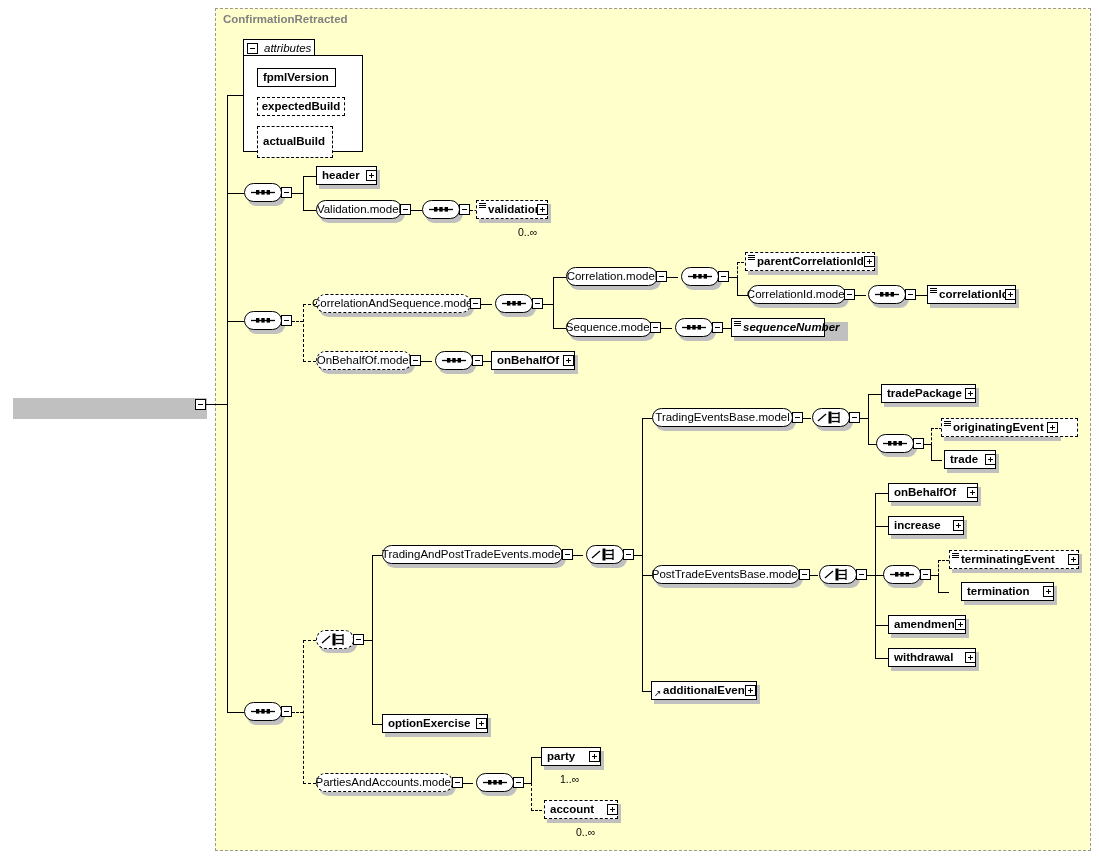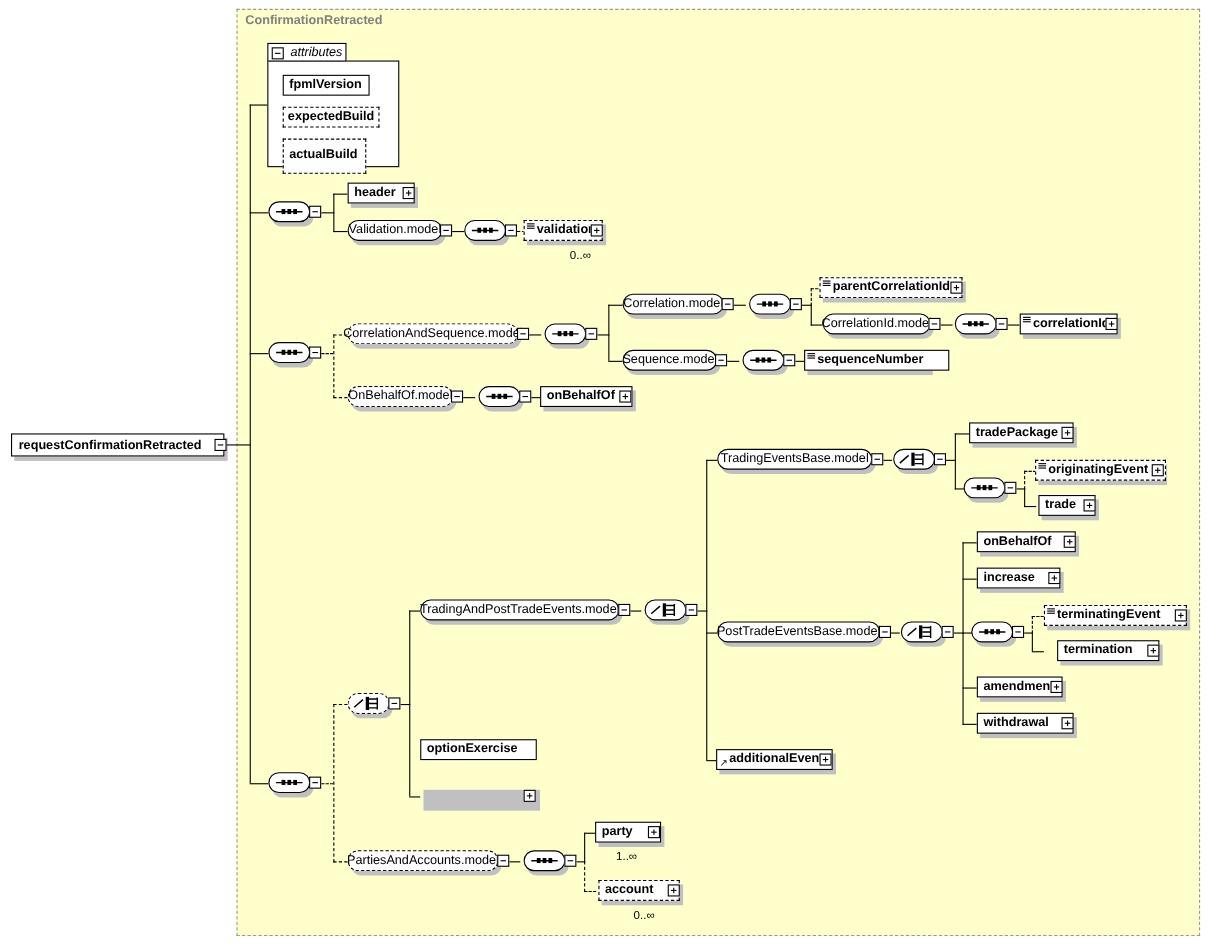--- a/index.html
+++ b/index.html
@@ -101,23 +101,20 @@
   <div class="node dashed bold" style="left:257px;top:97px;width:88px;height:19px;z-index:3;justify-content:center;">
     <span class="lbl">expectedBuild</span>
   </div>
 
   <div class="shadow" style="left:260px;top:130px;width:76px;height:19px;"></div>
   <div class="node dashed bold" style="left:257px;top:126px;width:76px;height:32px;z-index:3;">
     <span class="lbl">actualBuild</span>
   </div>
 
   <div class="shadow" style="left:13px;top:398px;width:194px;height:21px;"></div>
-  <div class="rootbox" style="left:10px;top:394px;width:194px;height:21px;">
-    <span class="lbl" style="padding:0 6px;">requestConfirmationRetracted</span>
-  </div>
   <div class="pm" style="left:195px;top:399px;">
       <i class="h"></i>
     </div>
 
   <div class="ln lnh" style="left:206px;top:404px;width:22px;"></div>
 
   <div class="ln lnv" style="left:227px;top:95px;height:617px;"></div>
 
   <div class="ln lnh" style="left:227px;top:95px;width:17px;"></div>
 
@@ -327,21 +324,21 @@
       <rect x="16.3" y="6" width="3.4" height="4.6" fill="#000"></rect>
       <rect x="21.6" y="6" width="3.4" height="4.6" fill="#000"></rect>
     </svg>
   </div>
   <div class="pm" style="left:712px;top:322px;">
       <i class="h"></i>
     </div>
   <div class="ln lnh" style="left:723px;top:328px;width:8px;"></div>
 
   <div class="shadow" style="left:734px;top:322px;width:114px;height:19px;"></div>
-  <div class="node solid bold" style="left:731px;top:318px;width:132px;height:19px;z-index:3;">
+  <div class="node solid bold" style="left:731px;top:318px;width:94px;height:19px;z-index:3;font-style:italic;">
     <div class="tmark">
         <i></i>
         <i></i>
         <i></i>
       </div>
     <span class="lbl" style="padding-left:11px;">sequenceNumber</span>
   </div>
 
   <div class="dln dlnh" style="left:303px;top:361px;width:13px;"></div>
   <div class="shadow" style="left:319px;top:355px;width:96px;height:19px;border-radius:10px;"></div>
@@ -487,21 +484,21 @@
   </div>
   <div class="pm" style="left:913px;top:438px;">
       <i class="h"></i>
     </div>
   <div class="ln lnh" style="left:924px;top:444px;width:8px;"></div>
   <div class="ln lnv" style="left:931px;top:444px;height:17px;"></div>
   <div class="dln dlnv" style="left:931px;top:428px;height:17px;"></div>
   <div class="dln dlnh" style="left:931px;top:428px;width:11px;"></div>
 
   <div class="shadow" style="left:944px;top:422px;width:117px;height:19px;"></div>
-  <div class="node dashed bold" style="left:941px;top:418px;width:119px;height:19px;z-index:3;">
+  <div class="node dashed bold" style="left:941px;top:418px;width:137px;height:19px;z-index:3;">
     <div class="tmark">
         <i></i>
         <i></i>
         <i></i>
       </div>
     <span class="lbl" style="padding-left:11px;">originatingEvent</span>
   </div>
   <div class="pm" style="left:1047px;top:422px;">
       <i class="h"></i>
       <i class="v"></i>
@@ -632,21 +629,21 @@
     <span class="amark">↗</span>
     <span class="lbl" style="padding-left:11px;">additionalEvent</span>
   </div>
   <div class="pm" style="left:745px;top:685px;">
       <i class="h"></i>
       <i class="v"></i>
     </div>
 
   <div class="ln lnh" style="left:372px;top:724px;width:10px;"></div>
   <div class="shadow" style="left:385px;top:718px;width:106px;height:19px;"></div>
-  <div class="node solid bold" style="left:382px;top:672px;width:106px;height:19px;z-index:3;">
+  <div class="node solid bold" style="left:382px;top:714px;width:106px;height:19px;z-index:3;">
     <span class="lbl">optionExercise</span>
   </div>
   <div class="pm" style="left:476px;top:718px;">
       <i class="h"></i>
       <i class="v"></i>
     </div>
 
   <div class="dln dlnh" style="left:303px;top:783px;width:13px;"></div>
   <div class="shadow" style="left:319px;top:777px;width:137px;height:19px;border-radius:10px;"></div>
   <div class="model dashed" style="left:316px;top:773px;width:137px;height:19px;z-index:3;">

